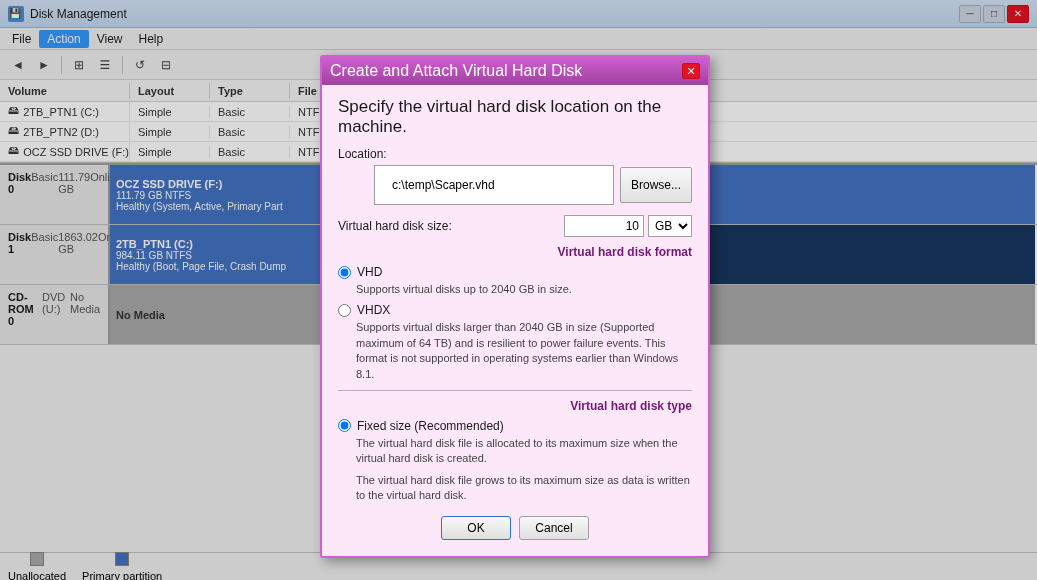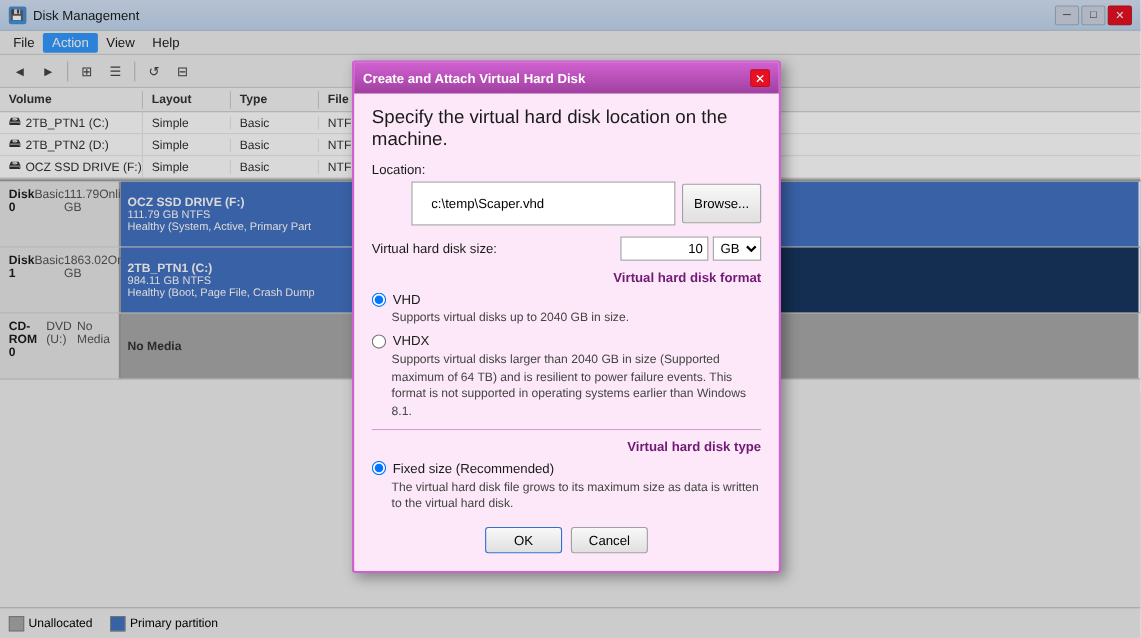--- a/index.html
+++ b/index.html
@@ -228,20 +228,21 @@
       position: absolute;
       bottom: 0;
       left: 0;
       right: 0;
     }
     .status-legend {
       display: flex;
       align-items: center;
       gap: 4px;
       font-size: 11px;
+      flex-direction: column;
     }
     .legend-box {
       width: 14px;
       height: 14px;
       border: 1px solid #888;
     }
     .legend-unalloc { background: #aaaaaa; }
     .legend-primary { background: #4472c4; }
 
     
@@ -266,22 +267,22 @@
       background: linear-gradient(to bottom, #d060d0, #a040a0);
       height: 28px;
       display: flex;
       align-items: center;
       justify-content: space-between;
       padding: 0 8px;
       border-radius: 1px 1px 0 0;
     }
     .dialog-title-text {
       color: white;
-      font-size: 12px;
-      font-weight: bold;
+      font-size: 16px;
+      font-weight: normal;
     }
     .dialog-close-btn {
       width: 18px;
       height: 16px;
       background: #e81123;
       border: 1px solid #c40f1b;
       border-radius: 2px;
       color: white;
       font-size: 11px;
       display: flex;
@@ -574,20 +575,21 @@
     <div class="radio-desc">Supports virtual disks larger than 2040 GB in size (Supported maximum of 64 TB) and is resilient to power failure events. This format is not supported in operating systems earlier than Windows 8.1.</div>
 
     <hr class="section-divider">
 
     <div class="section-label">Virtual hard disk type</div>
 
     <div class="radio-row">
       <input type="radio" name="disktype" id="fixed" checked="" style="">
       <label class="radio-label" for="fixed">Fixed size (Recommended)</label>
     </div>
+    <div class="radio-desc">The virtual hard disk file is allocated to its maximum size when the virtual hard disk is created.</div>
 
     <div class="radio-desc">The virtual hard disk file grows to its maximum size as data is written to the virtual hard disk.</div>
 
     <div class="dialog-footer">
       <button class="footer-btn default">OK</button>
       <button class="footer-btn">Cancel</button>
     </div>
   </div>
 </div>
 

